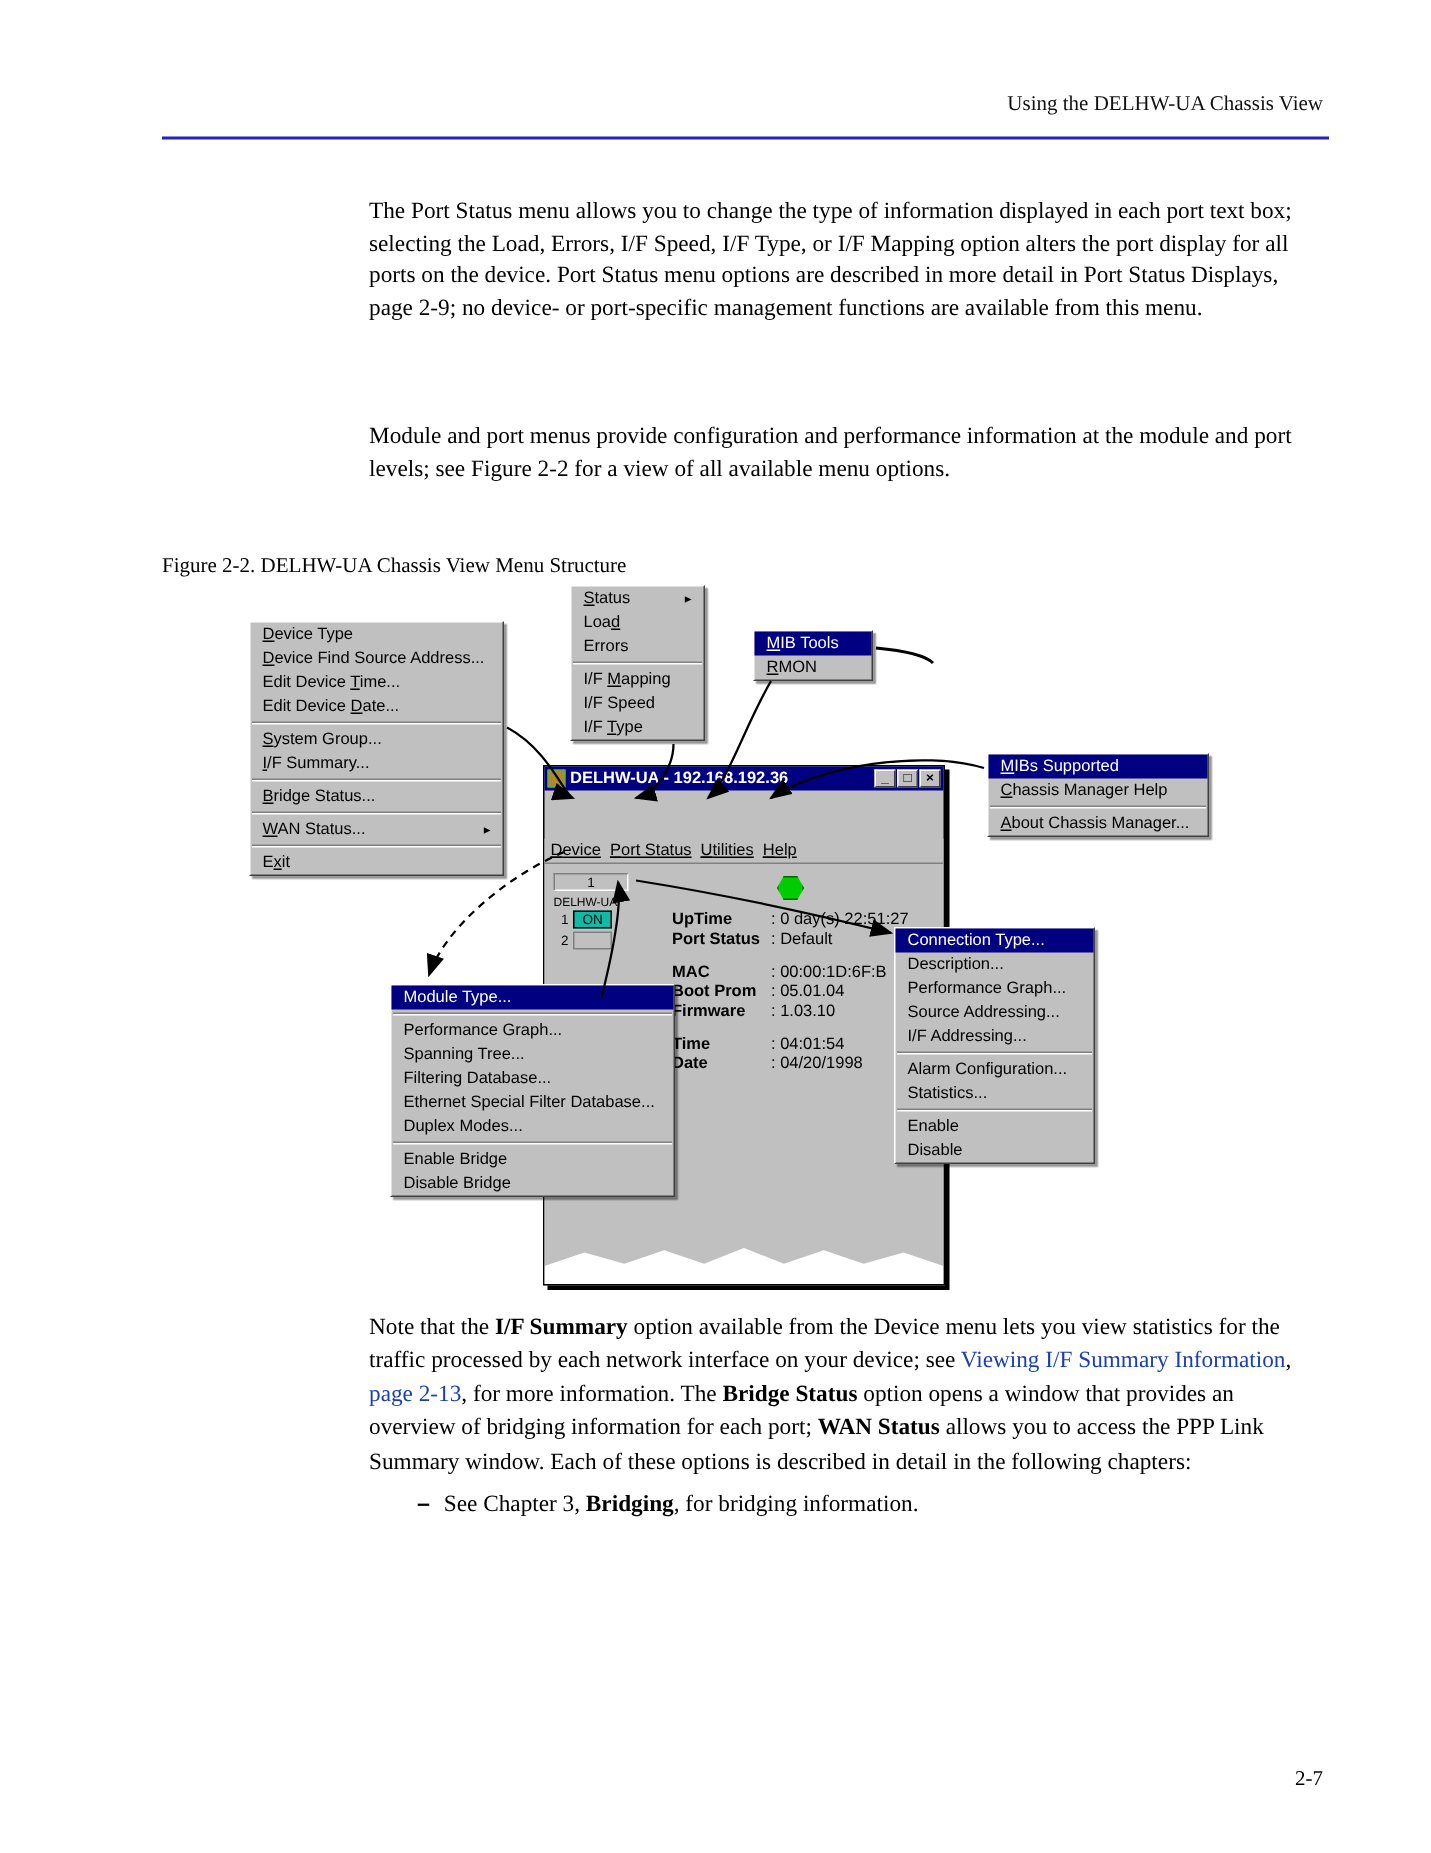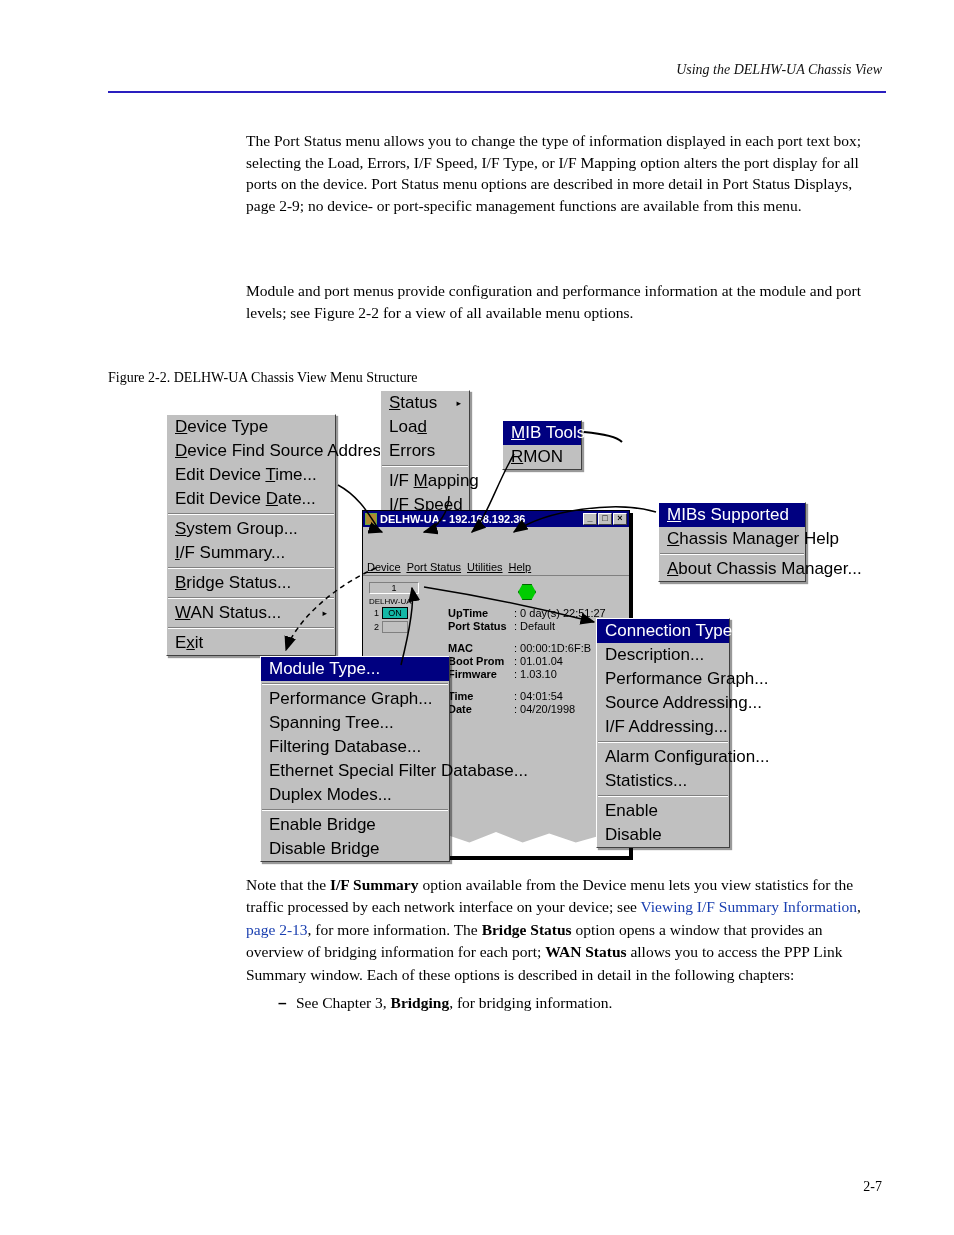--- a/index.html
+++ b/index.html
@@ -16,21 +16,20 @@
     height: 1235px;
   }
   .hr-top {
     position: absolute;
     left: 108px; right: 68px; top: 91px;
     border-top: 2px solid #2a1fbf;
   }
   .header-right {
     position: absolute;
     right: 72px; top: 62px;
-    font-style: italic;
     font-size: 14px;
     color: #111;
   }
   .para1 { position: absolute; left: 246px; right: 80px; top: 130px; font-size: 15.5px; line-height: 1.4; }
   .para2 { position: absolute; left: 246px; right: 80px; top: 280px; font-size: 15.5px; line-height: 1.4; }
   .fig-caption { position: absolute; left: 108px; top: 370px; font-size: 14px; }
   .bold { font-weight: bold; }
   
   .fig {
     position: absolute;
@@ -41,21 +40,21 @@
     position: absolute;
     font-family: "MS Sans Serif", Tahoma, Arial, sans-serif;
     font-size: 11px;
     background: #c0c0c0;
     border: 1px solid #000;
     box-shadow: 3px 3px 0 #000;
   }
   .menu {
     position: absolute;
     font-family: "MS Sans Serif", Tahoma, Arial, sans-serif;
-    font-size: 17px;
+    font-size: 11px;
     background: #c0c0c0;
     border: 1px solid #fff;
     border-right-color: #404040;
     border-bottom-color: #404040;
     box-shadow: 2px 2px 1px rgba(0,0,0,0.4);
   }
   .menu .item {
     padding: 2px 8px;
     white-space: nowrap;
     cursor: default;
@@ -302,21 +301,21 @@
               <span class="lbl">Port Status</span>
               <span>: Default</span>
             </div>
           <div style="height:8px;"></div>
           <div class="infoline">
               <span class="lbl">MAC</span>
               <span>: 00:00:1D:6F:B</span>
             </div>
           <div class="infoline">
               <span class="lbl">Boot Prom</span>
-              <span>: 01.01.04</span>
+              <span>: 05.01.04</span>
             </div>
           <div class="infoline">
               <span class="lbl">Firmware</span>
               <span>: 1.03.10</span>
             </div>
           <div style="height:8px;"></div>
           <div class="infoline">
               <span class="lbl">Time</span>
               <span>: 04:01:54</span>
             </div>

